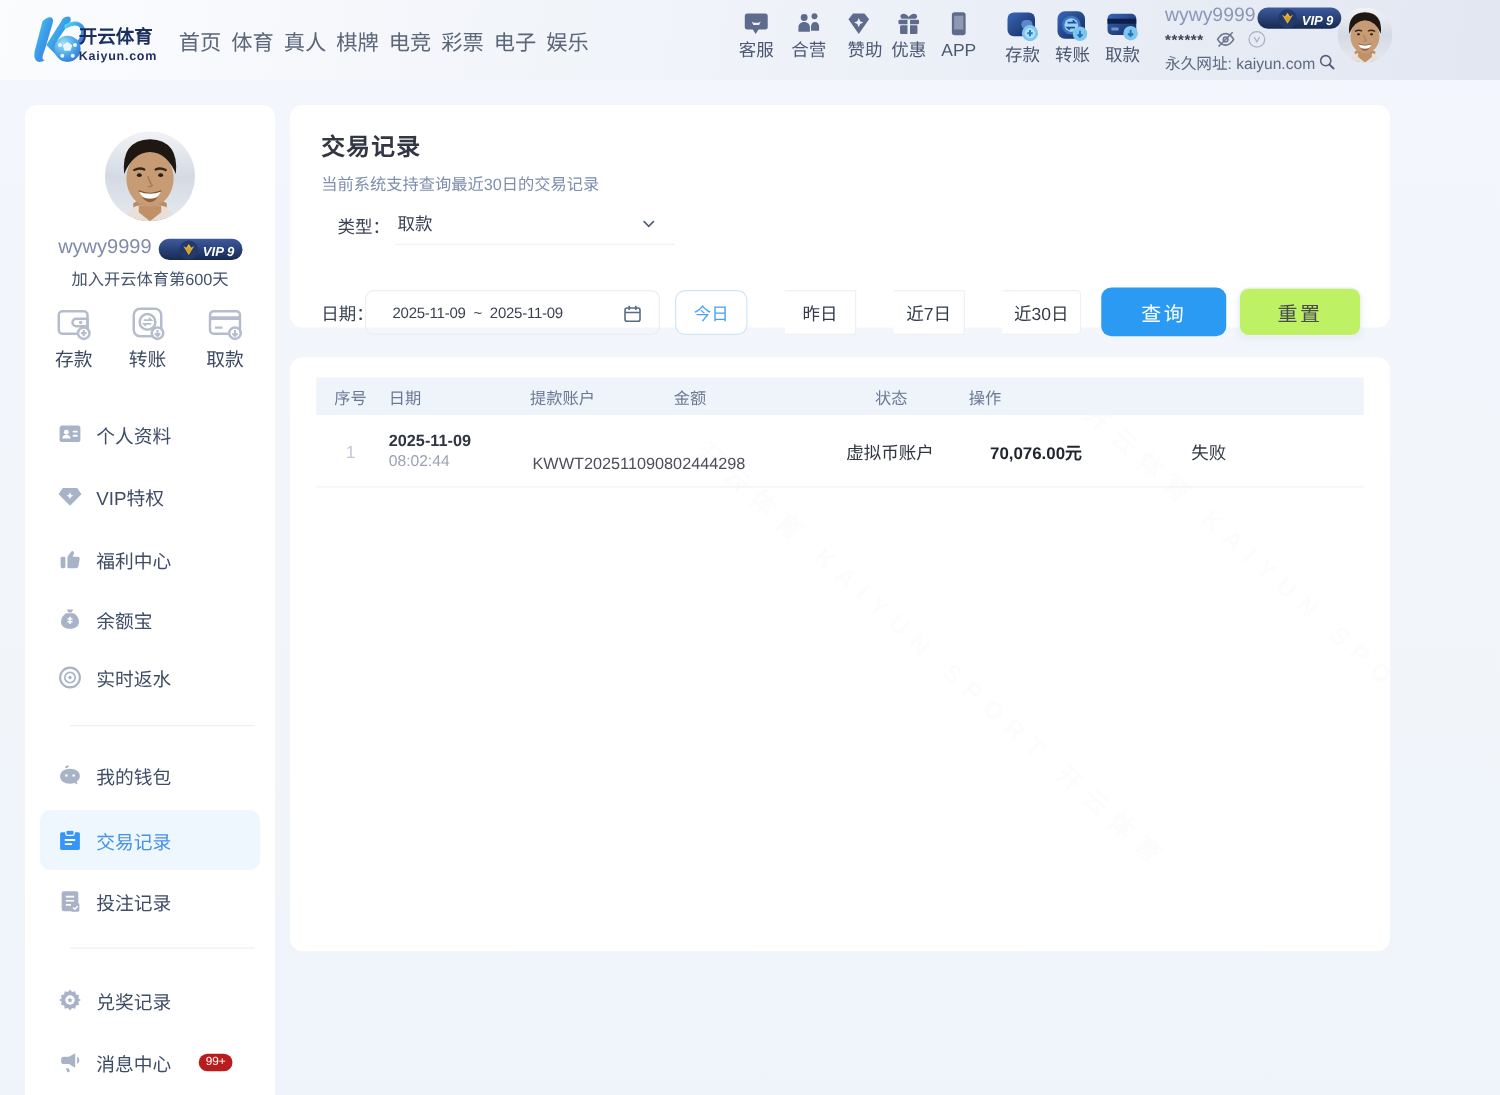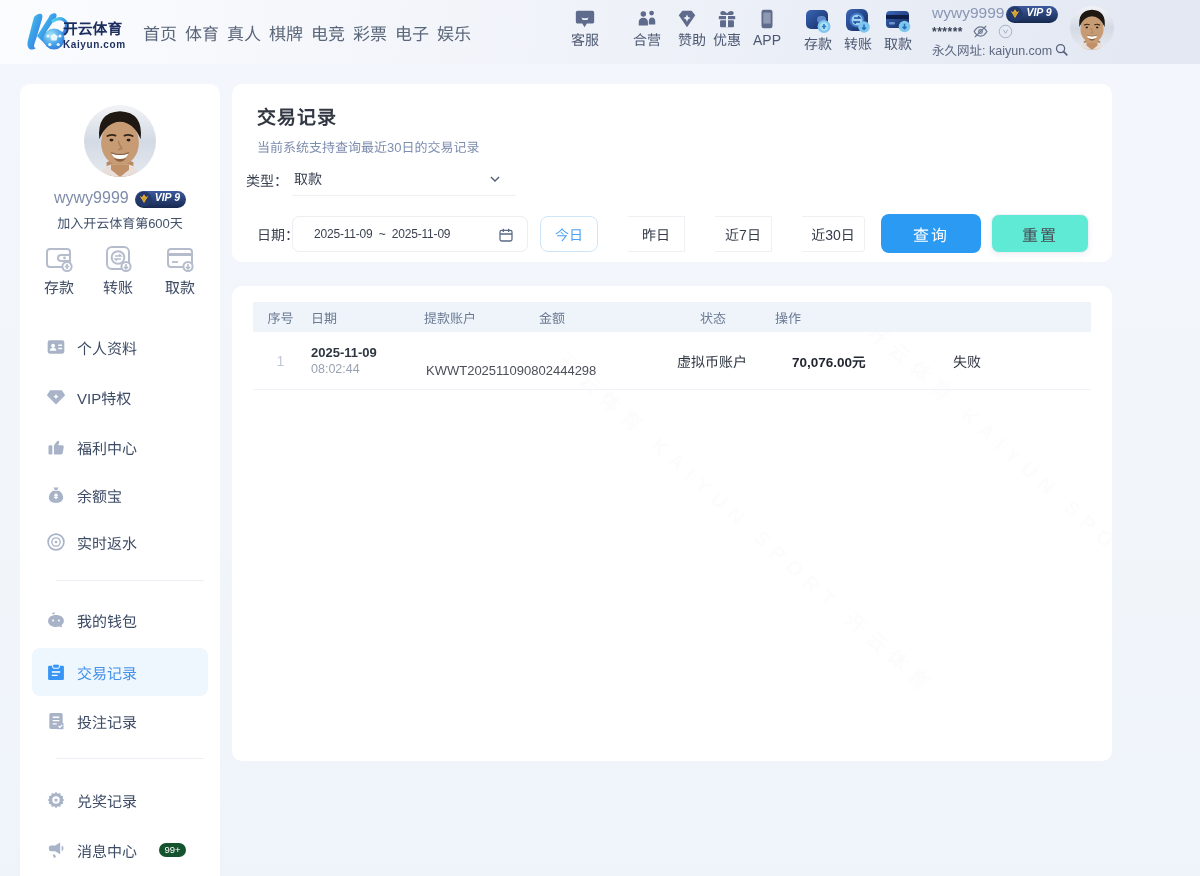--- a/index.html
+++ b/index.html
@@ -12,60 +12,60 @@
 #card1{left:232px;top:84px;width:880px;height:178px;}
 #card2{left:232px;top:286px;width:880px;height:475px;overflow:hidden;}
 .nav{position:absolute;left:143px;top:0;height:64px;display:flex;align-items:center;gap:8px;font-size:17px;color:#5a6679;}
 .logo{position:absolute;left:22px;top:7px;}
 .hico{position:absolute;top:8px;text-align:center;color:#4c5872;font-size:14px;}
 .hico svg{display:block;margin:0 auto 2px;}
 .hlabel{line-height:16px;}
 .uinfo{position:absolute;left:932px;top:3px;font-size:14px;}
 .u1{display:flex;align-items:center;gap:2px;height:19px;}
 .uname{color:#8a97b5;font-size:15.5px;}
-.vipb{display:inline-flex;align-items:flex-start;margin-top:3px;height:17px;border-radius:9px;background:linear-gradient(180deg,#3d5a9e,#16294f);color:#fff;font-size:10.5px;font-weight:bold;font-style:italic;padding:0 6px 0 1px;position:relative;}
+.vipb{display:inline-flex;align-items:flex-end;margin-top:3px;height:17px;border-radius:9px;background:linear-gradient(180deg,#3d5a9e,#16294f);color:#fff;font-size:10.5px;font-weight:bold;font-style:italic;padding:0 6px 0 16px;position:relative;}
 .vipb .shield{width:16px;height:16px;margin-right:3px;}
 .u2{display:flex;align-items:center;gap:9px;margin-top:1px;height:16px;}
 .stars{color:#3a4355;font-weight:bold;font-size:12px;letter-spacing:0.5px;line-height:9px;padding-top:3px;}
 .u3{margin-top:1px;color:#5d6980;font-size:12.5px;display:flex;align-items:center;}
 .avatar-h{position:absolute;left:1070px;top:6px;width:44px;height:44px;border-radius:50%;overflow:hidden;}
 
 .s-ava{position:absolute;left:64px;top:21px;width:72px;height:72px;border-radius:50%;overflow:hidden;}
 .s-user{position:absolute;left:0;top:104px;width:200px;display:flex;justify-content:center;align-items:center;gap:6px;}
 .s-user .n{color:#7f8ba9;font-size:16px;}
 .s-join{position:absolute;left:0;top:129px;width:200px;text-align:center;color:#41506b;font-size:13px;}
 .s-acts{position:absolute;left:0;top:156px;width:200px;}
 .s-act{position:absolute;text-align:center;width:48px;}
 
 .s-act svg{display:block;margin:0 auto;}
 .s-act .t{margin-top:0px;color:#3c4a63;font-size:15px;}
 .menu{position:absolute;left:0;top:0;width:200px;}
 .mi{position:absolute;left:12px;width:176px;height:48px;display:flex;align-items:center;color:#3e4c66;font-size:15px;}
 .mi svg{margin:0 11px 0 14px;flex:none;}
 .mi.on{background:#eef6fe;border-radius:8px;color:#4591e8;font-weight:500;}
 .divid{position:absolute;left:36px;width:148px;height:1px;background:#edeff5;}
-.badge99{margin-left:22px;background:#14532d;color:#fff;font-size:9.5px;border-radius:8px;padding:2px 5.5px;line-height:9.5px;}
+.badge99{margin-left:22px;background:#b91c1c;color:#fff;font-size:9.5px;border-radius:8px;padding:2px 5.5px;line-height:9.5px;}
 
 .c1-title{position:absolute;left:25px;top:18px;font-size:19px;font-weight:bold;color:#323843;letter-spacing:1px;}
 .c1-sub{position:absolute;left:25px;top:53px;font-size:13px;color:#7e8eae;}
-.frow1{position:absolute;left:14px;top:82px;height:28px;display:flex;align-items:center;}
+.frow1{position:absolute;left:38px;top:82px;height:28px;display:flex;align-items:center;}
 .flabel{font-size:14px;color:#3a4252;}
 .sel{position:absolute;left:46px;top:-6px;width:224px;height:36px;border-bottom:1px solid #f0f1f5;display:flex;align-items:center;}
 .sel .v{margin-left:2px;font-size:14px;color:#3a4252;}
 .sel svg{position:absolute;right:14px;top:12px;}
-.frow2{position:absolute;left:25px;top:130px;height:40px;display:flex;align-items:center;}
+.frow2{position:absolute;left:25px;top:146px;height:40px;display:flex;align-items:center;}
 .datebox{position:absolute;left:35px;top:2px;width:236px;height:36px;border:1px solid #ededf2;border-radius:7px;display:flex;align-items:center;}
 .datebox .d{margin-left:21px;font-size:12px;color:#3a4150;letter-spacing:-0.2px;}
 .datebox svg{position:absolute;right:13px;top:10px;}
 .qgroup{position:absolute;left:283px;top:2px;height:37px;display:flex;gap:30px;}
 .qb{height:36px;border:1px solid #f0f0f4;border-left:none;background:#fff;display:flex;align-items:center;justify-content:center;font-size:14px;color:#343b49;width:57px;}
 .qb.first{border:1px solid #cfe6f9;border-radius:8px;color:#49a2f5;width:58px;}
 .qb.last{width:63px;border-radius:0 4px 4px 0;}
 .btn-q{position:absolute;left:624px;top:0;width:100px;height:39px;background:#2b9af3;border-radius:8px;color:#fff;font-size:16px;display:flex;align-items:center;justify-content:center;letter-spacing:2px;}
-.btn-r{position:absolute;left:734px;top:0;width:98px;height:39px;background:#5eead4;border:1px solid #f0f0f4;border-radius:8px;color:#4a4a55;font-size:16px;display:flex;align-items:center;justify-content:center;letter-spacing:2px;box-shadow:0 2px 6px rgba(190,200,220,0.25);}
+.btn-r{position:absolute;left:734px;top:0;width:98px;height:39px;background:#bef264;border:1px solid #f0f0f4;border-radius:8px;color:#4a4a55;font-size:16px;display:flex;align-items:center;justify-content:center;letter-spacing:2px;box-shadow:0 2px 6px rgba(190,200,220,0.25);}
 
 .thead{position:absolute;left:21px;top:16px;width:838px;height:30px;background:#eef4fa;display:flex;align-items:center;font-size:13px;color:#6b7a94;}
 .trow{position:absolute;left:21px;top:46px;width:838px;height:58px;border-bottom:1px solid #f0f2f7;display:flex;align-items:center;font-size:14px;color:#2f3642;}
 .col1{width:55px;text-align:center;flex:none;}
 .col2{width:116px;flex:none;padding-left:3px;}
 .col3{width:253px;flex:none;padding-left:2px;}
 .col4{width:115px;flex:none;}
 .col5{width:161px;flex:none;}
 .col6{width:75px;flex:none;}
 .col7{width:52px;flex:none;}
@@ -111,21 +111,21 @@
     <span>首页</span>
     <span>体育</span>
     <span>真人</span>
     <span>棋牌</span>
     <span>电竞</span>
     <span>彩票</span>
     <span>电子</span>
     <span>娱乐</span>
   </div>
 
-<div class="hico" style="left:566px;width:38px;">
+<div class="hico" style="left:586px;width:38px;">
 <svg width="22" height="22" viewBox="0 0 24 24" fill="#5f6b8c">
       <path d="M4 3h16c1.1 0 2 .9 2 2v10c0 1.1-.9 2-2 2h-6l-2.5 4L9 17H4c-1.1 0-2-.9-2-2V5c0-1.1.9-2 2-2z"></path>
       <path d="M8 10c1.2 1.6 6.8 1.6 8 0l-1.5 3h-5z" fill="#eef2f8"></path>
     </svg>
 <div class="hlabel">客服</div>
 </div>
 <div class="hico" style="left:628px;width:38px;">
 <svg width="22" height="22" viewBox="0 0 24 24" fill="#5f6b8c">
       <circle cx="8" cy="6.5" r="3"></circle>
       <path d="M3 19v-4c0-2.5 2-4.5 5-4.5s5 2 5 4.5v4z"></path>

